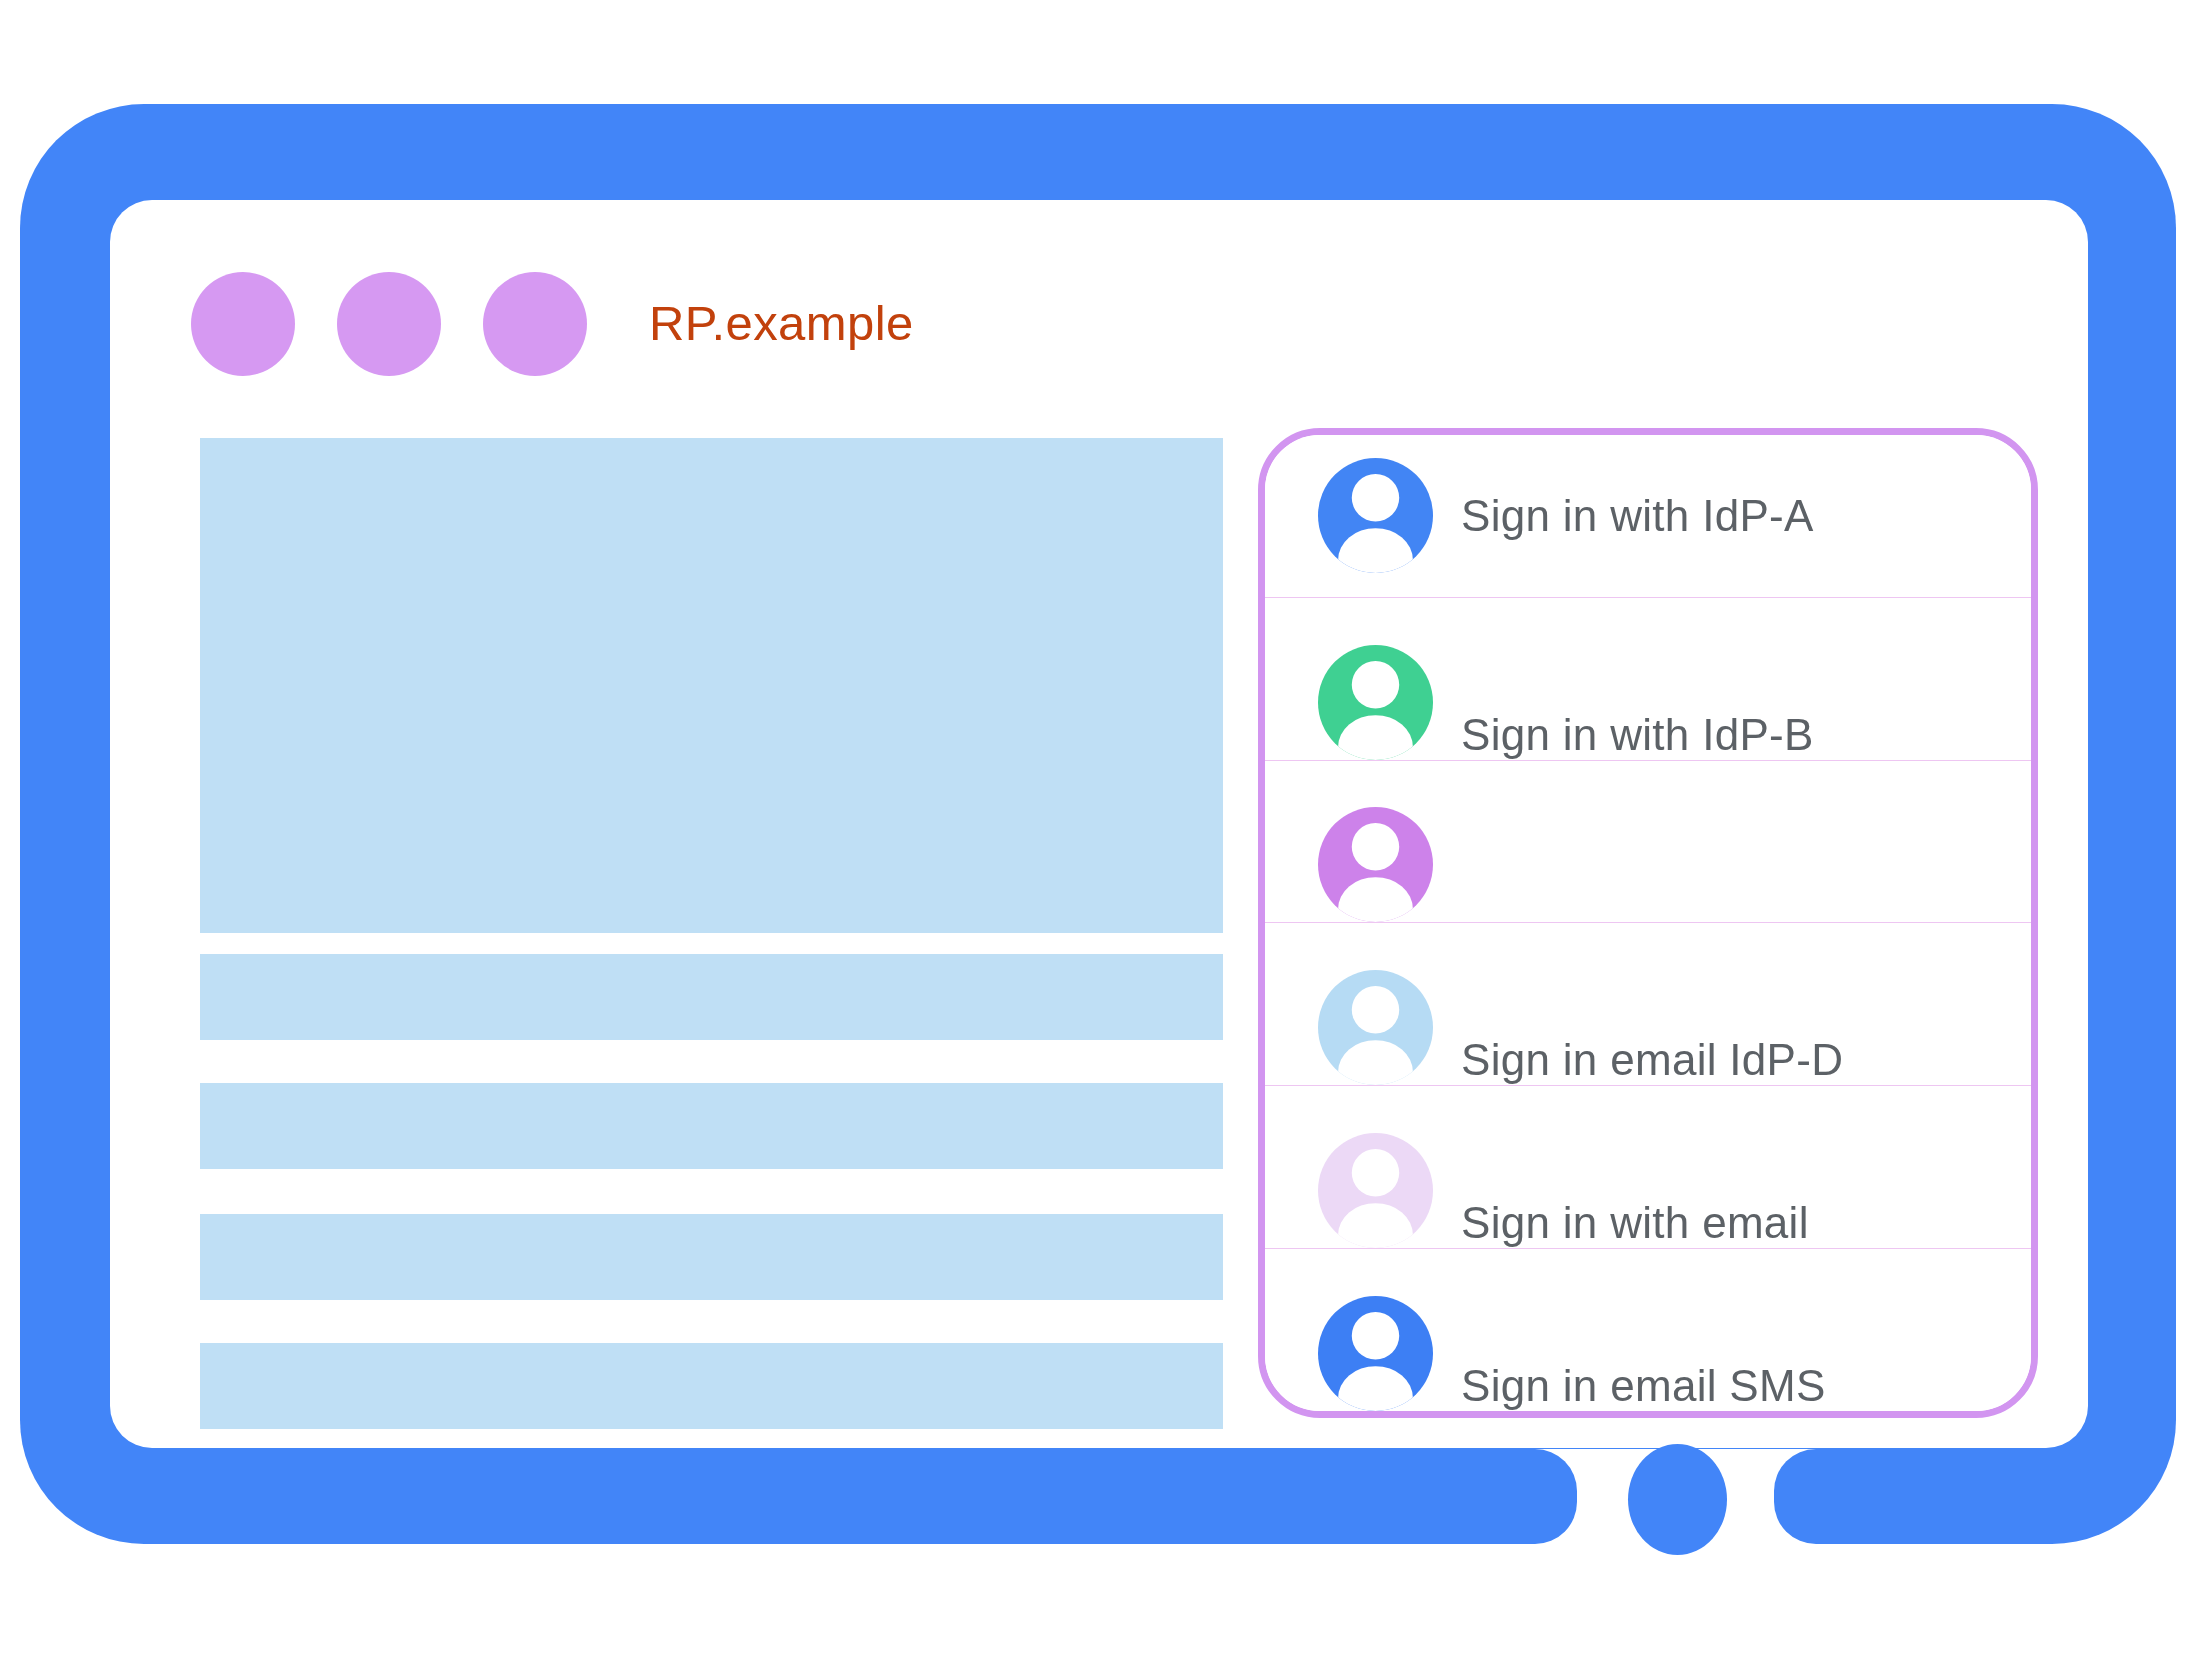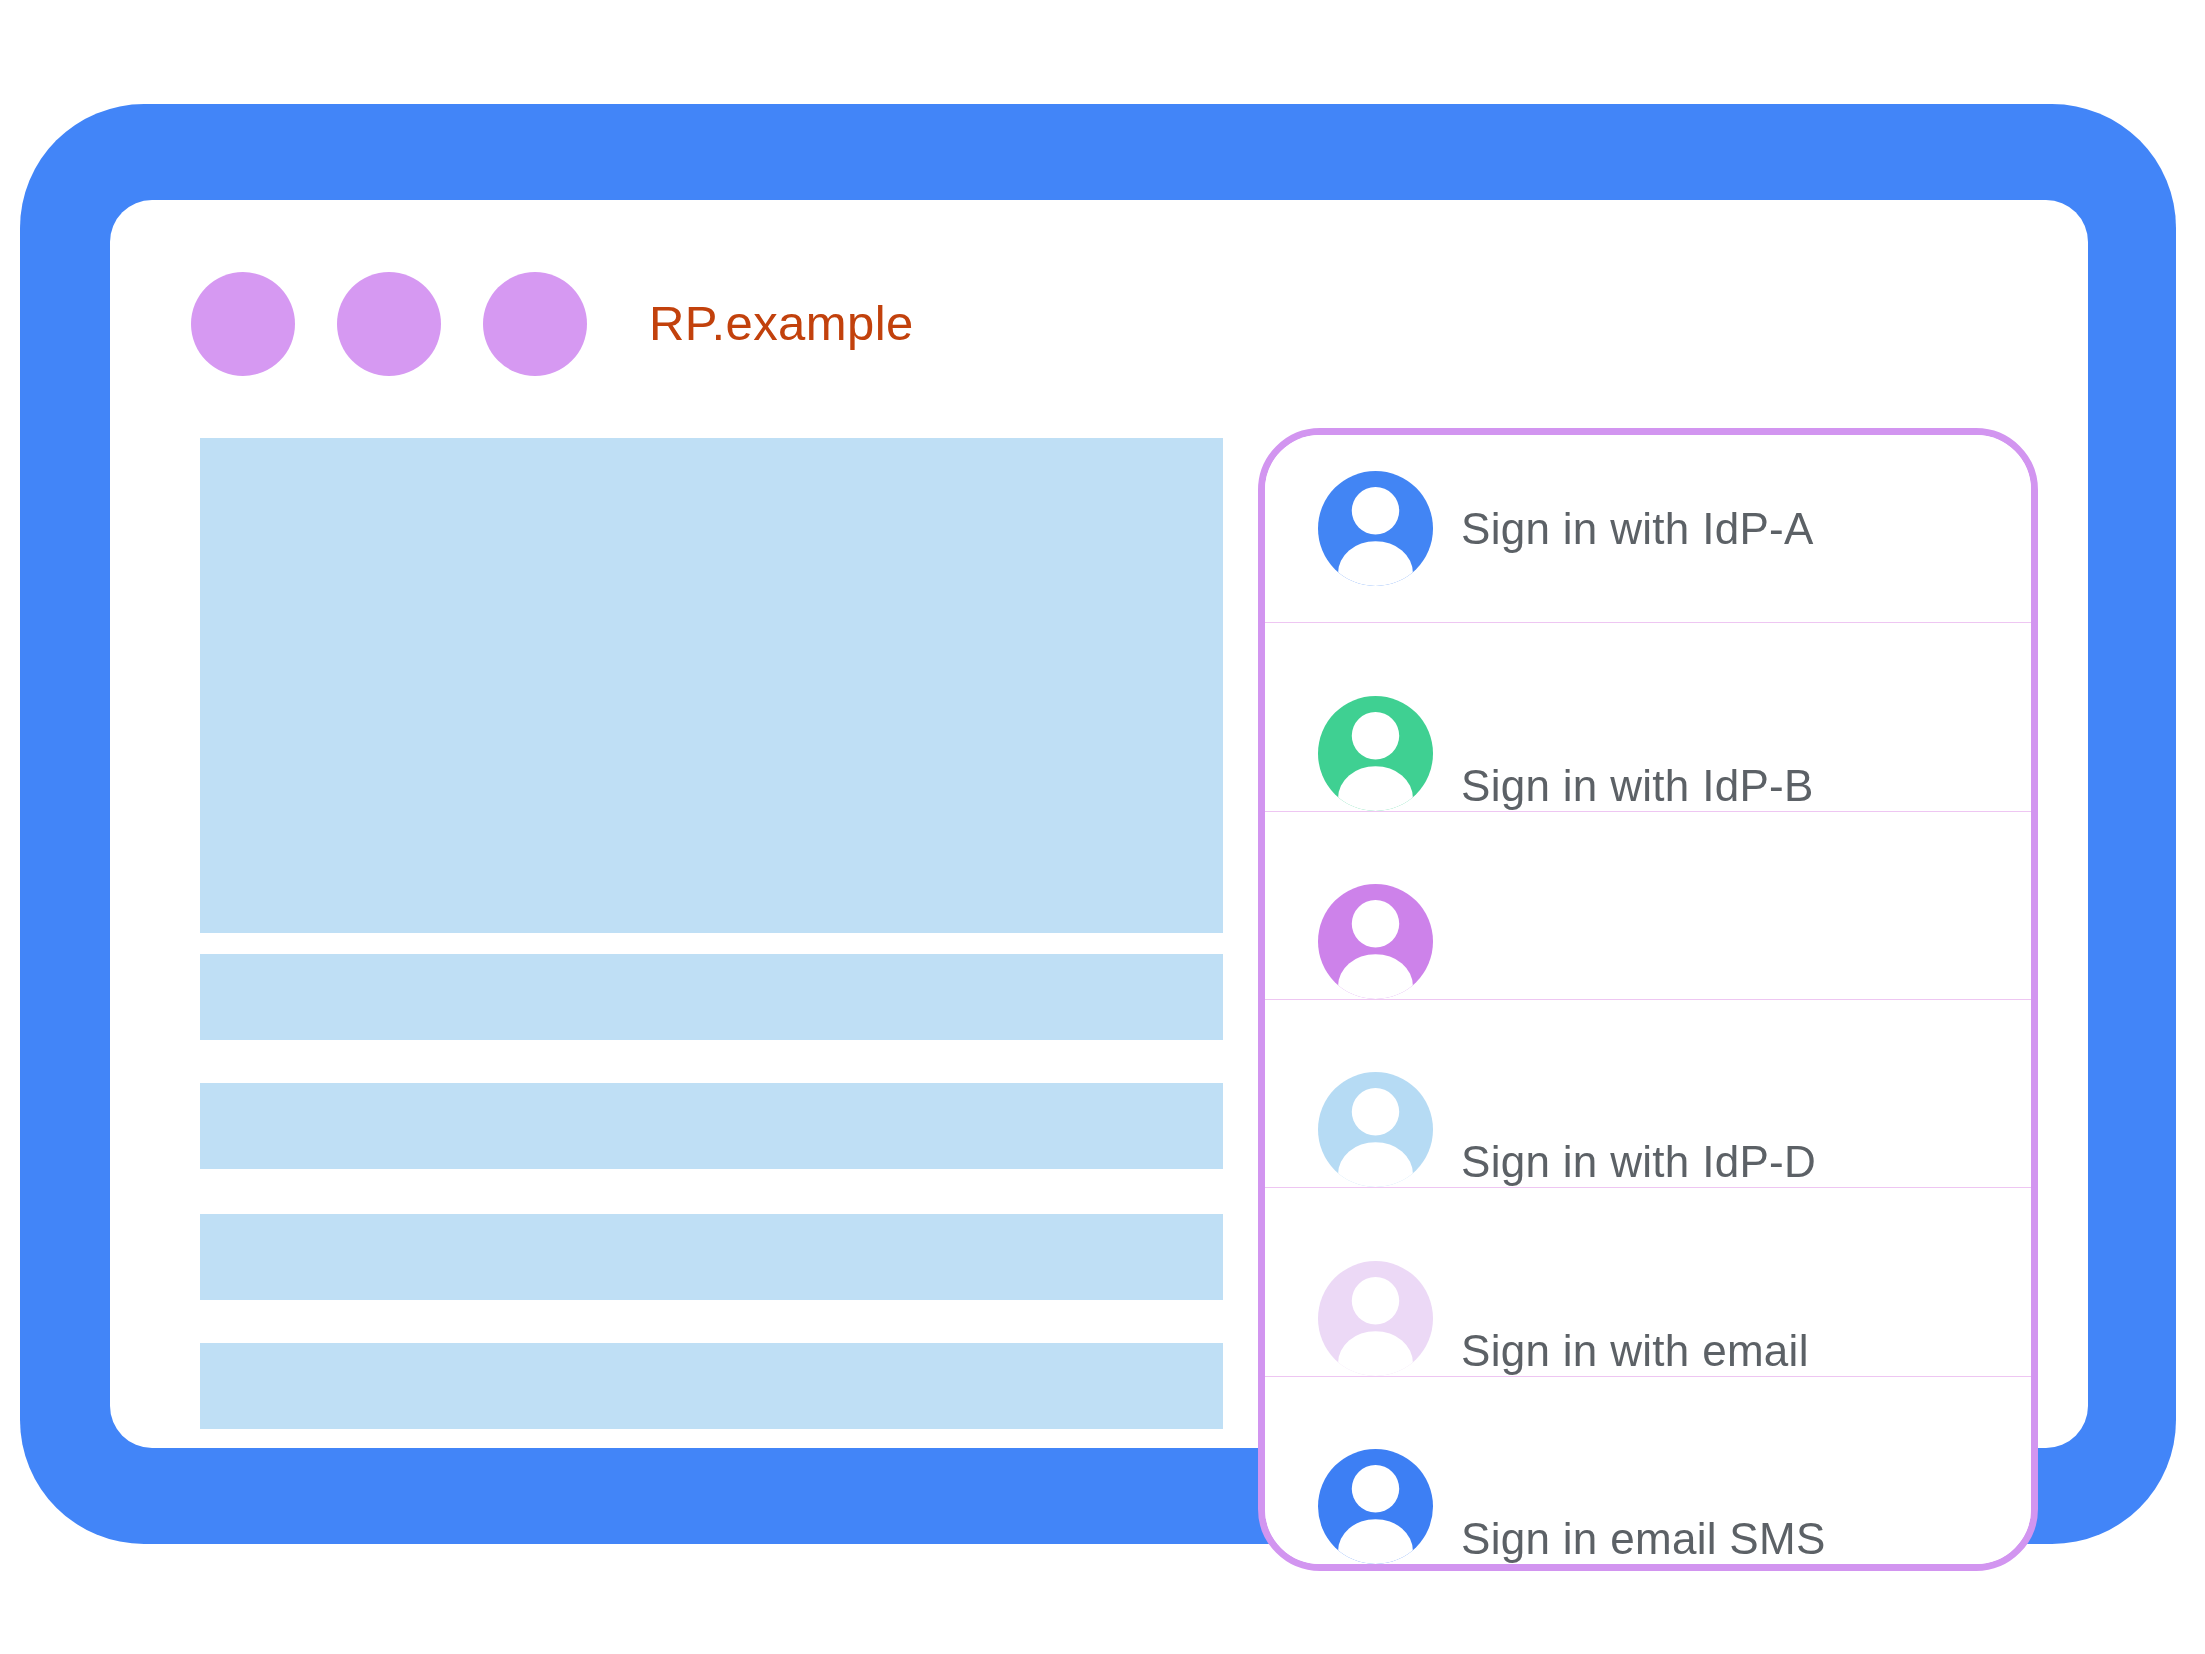--- a/index.html
+++ b/index.html
@@ -41,21 +41,21 @@
   }
   
   .hero{
     position:absolute;left:200px;top:438px;width:1023px;height:495px;
     background:var(--placeholder-blue);
   }
   .ph-line{position:absolute;left:200px;width:1023px;height:86px;background:var(--placeholder-blue);}
   .ph-1{top:954px;} .ph-2{top:1083px;} .ph-3{top:1214px;} .ph-4{top:1343px;}
   
   .panel{
-    position:absolute;left:1258px;top:428px;width:780px;height:1143px;
+    position:absolute;left:1258px;top:428px;width:780px;height:990px;
     box-sizing:border-box;border:7px solid var(--panel-border);border-radius:62px;
     background:#fff;display:flex;flex-direction:column;overflow:hidden;
   }
   .row{
     flex:1 1 0;display:flex;align-items:center;padding-left:53px;gap:28px;
     background:#fff;cursor:pointer;min-height:0;
   }
   .row + .row{border-top:1.8px solid var(--divider);align-items:flex-end;}
   .avatar{width:115px;height:115px;flex:0 0 auto;display:block;}
   .label{
@@ -136,21 +136,21 @@
       <svg class="avatar" viewBox="0 0 48 48">
         <clipPath id="c3">
             <circle cx="24" cy="24" r="24"></circle>
           </clipPath>
         <circle cx="24" cy="24" r="24" fill="#b6dbf4"></circle>
         <g clip-path="url(#c3)">
           <circle cx="24" cy="16.6" r="9.9" fill="#fff"></circle>
           <ellipse cx="24" cy="42.5" rx="15.6" ry="13.2" fill="#fff"></ellipse>
         </g>
       </svg>
-      <span class="label">Sign in with IdP-D</span>
+      <span class="label">Sign in email IdP-D</span>
     </div>
 
 
     <div class="row">
       <svg class="avatar" viewBox="0 0 48 48">
         <clipPath id="c5">
             <circle cx="24" cy="24" r="24"></circle>
           </clipPath>
         <circle cx="24" cy="24" r="24" fill="#ecd9f6"></circle>
         <g clip-path="url(#c5)">

